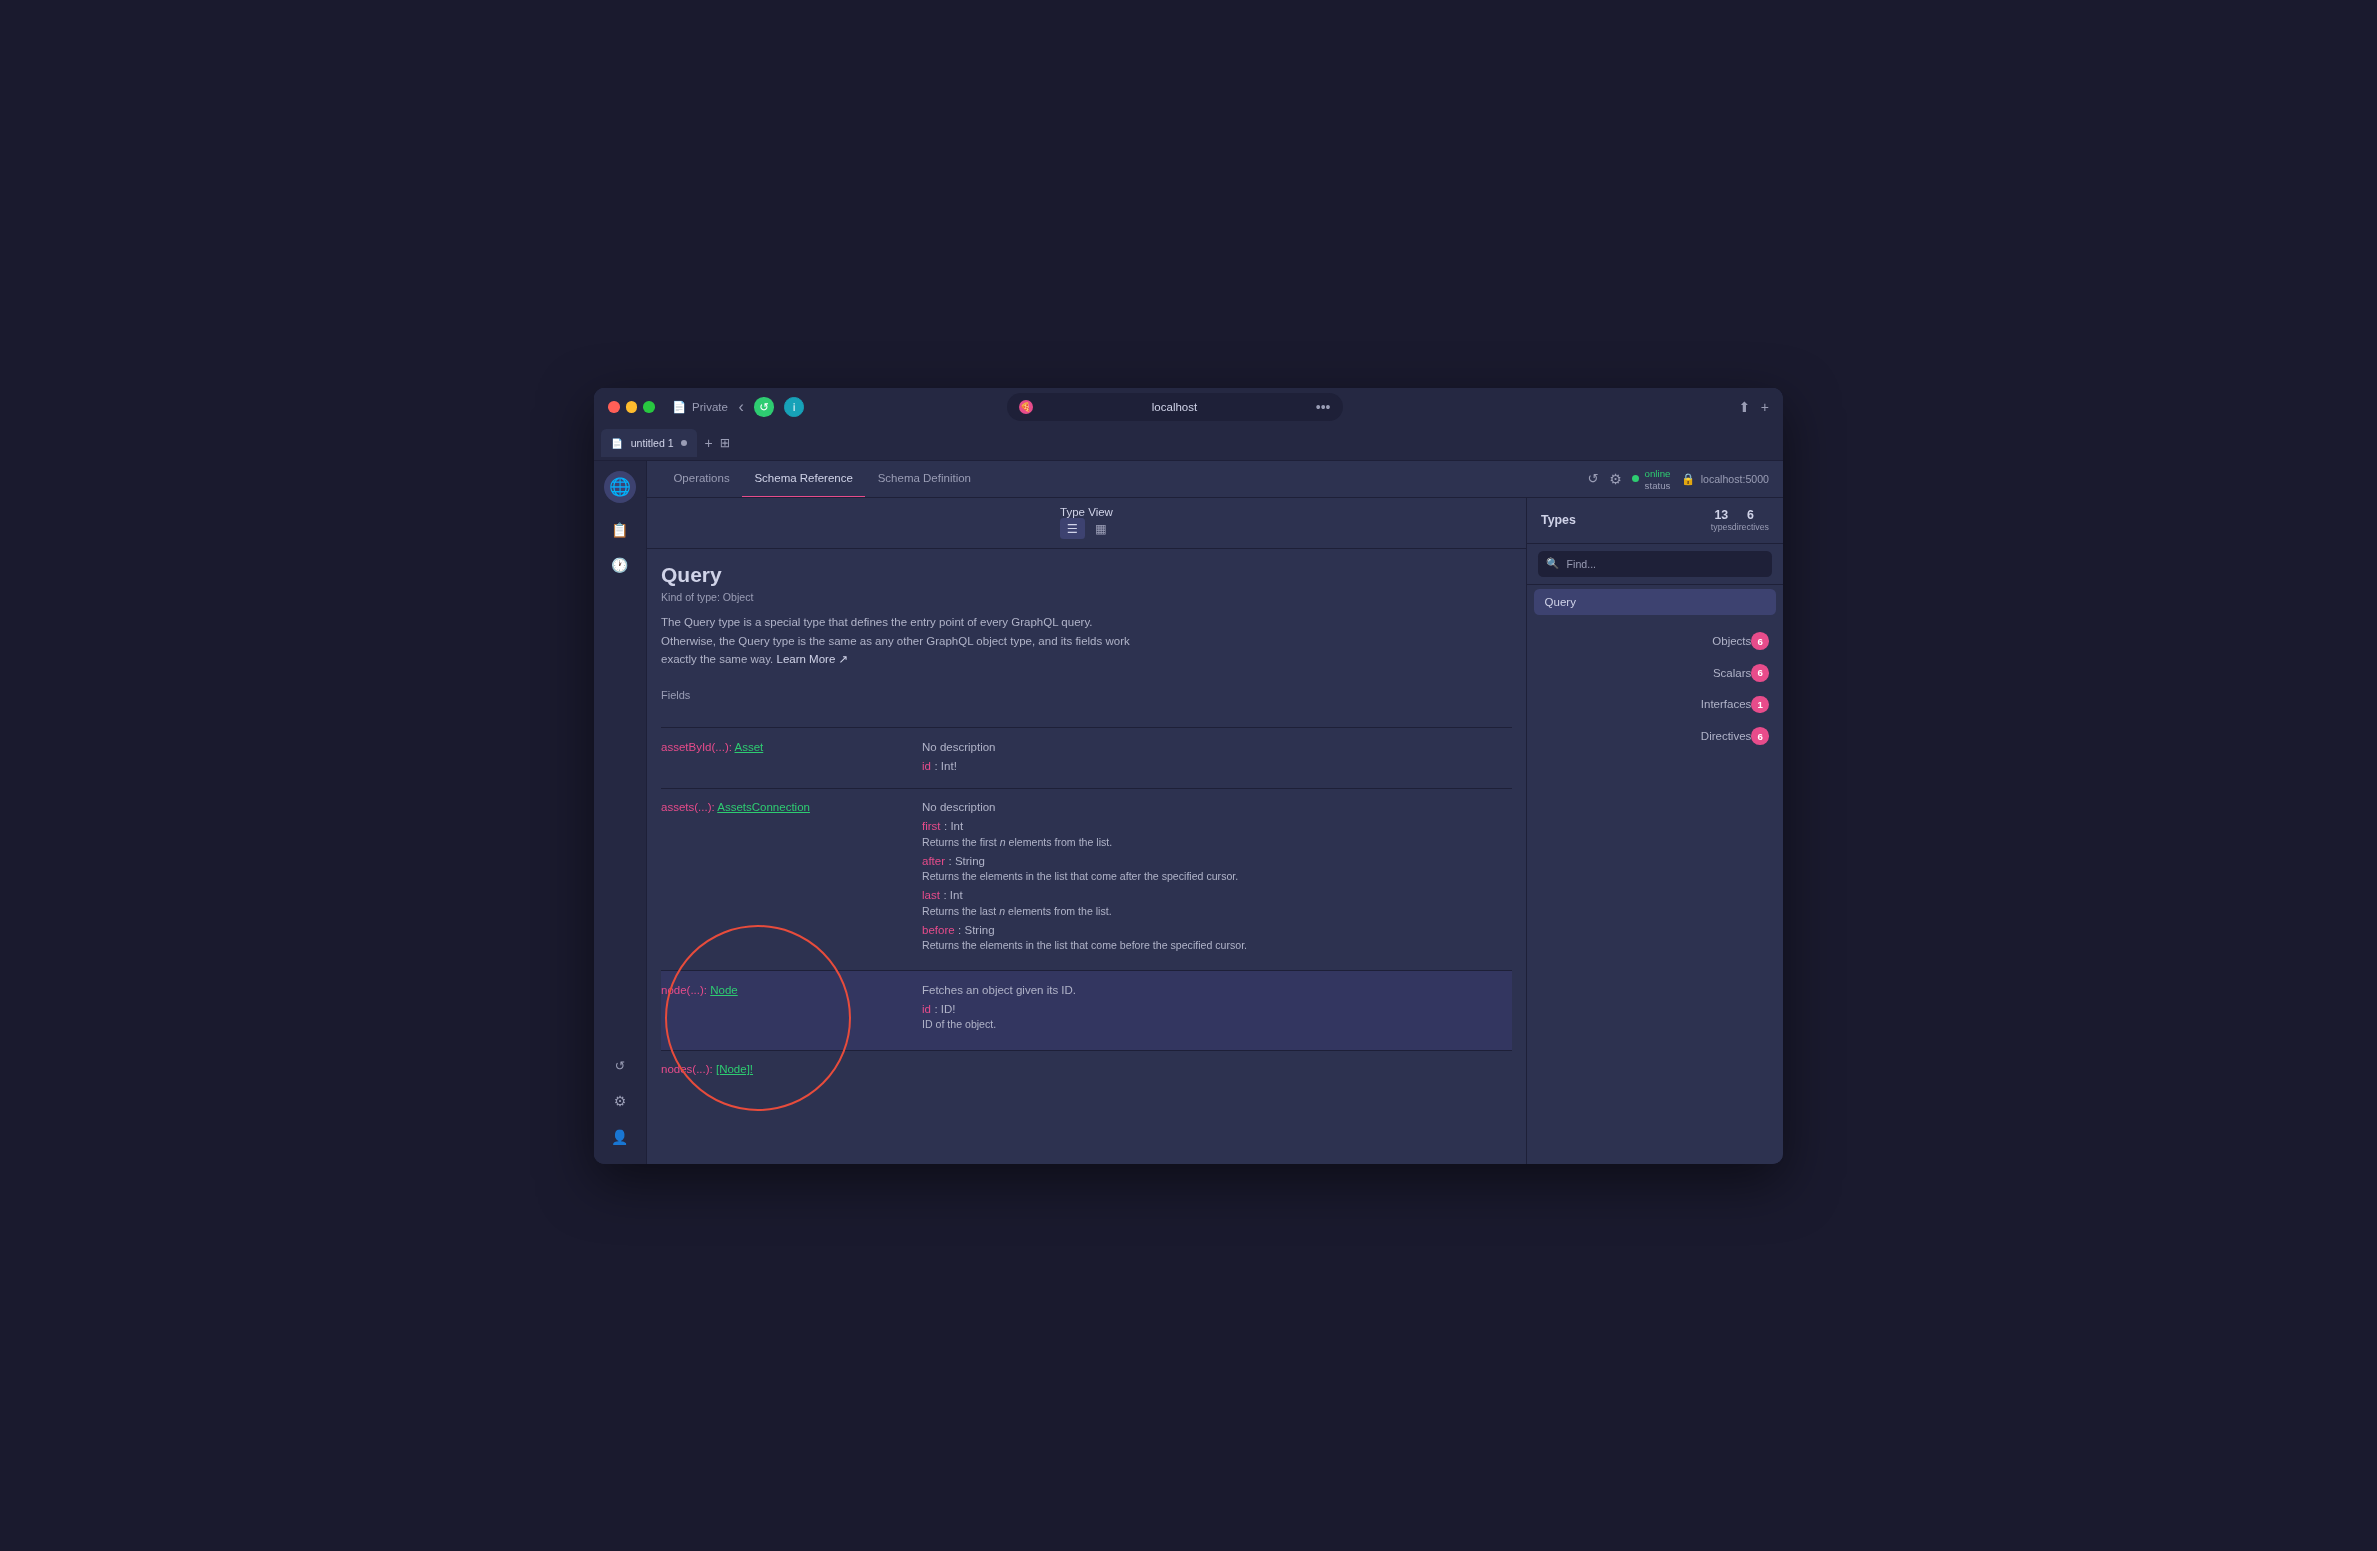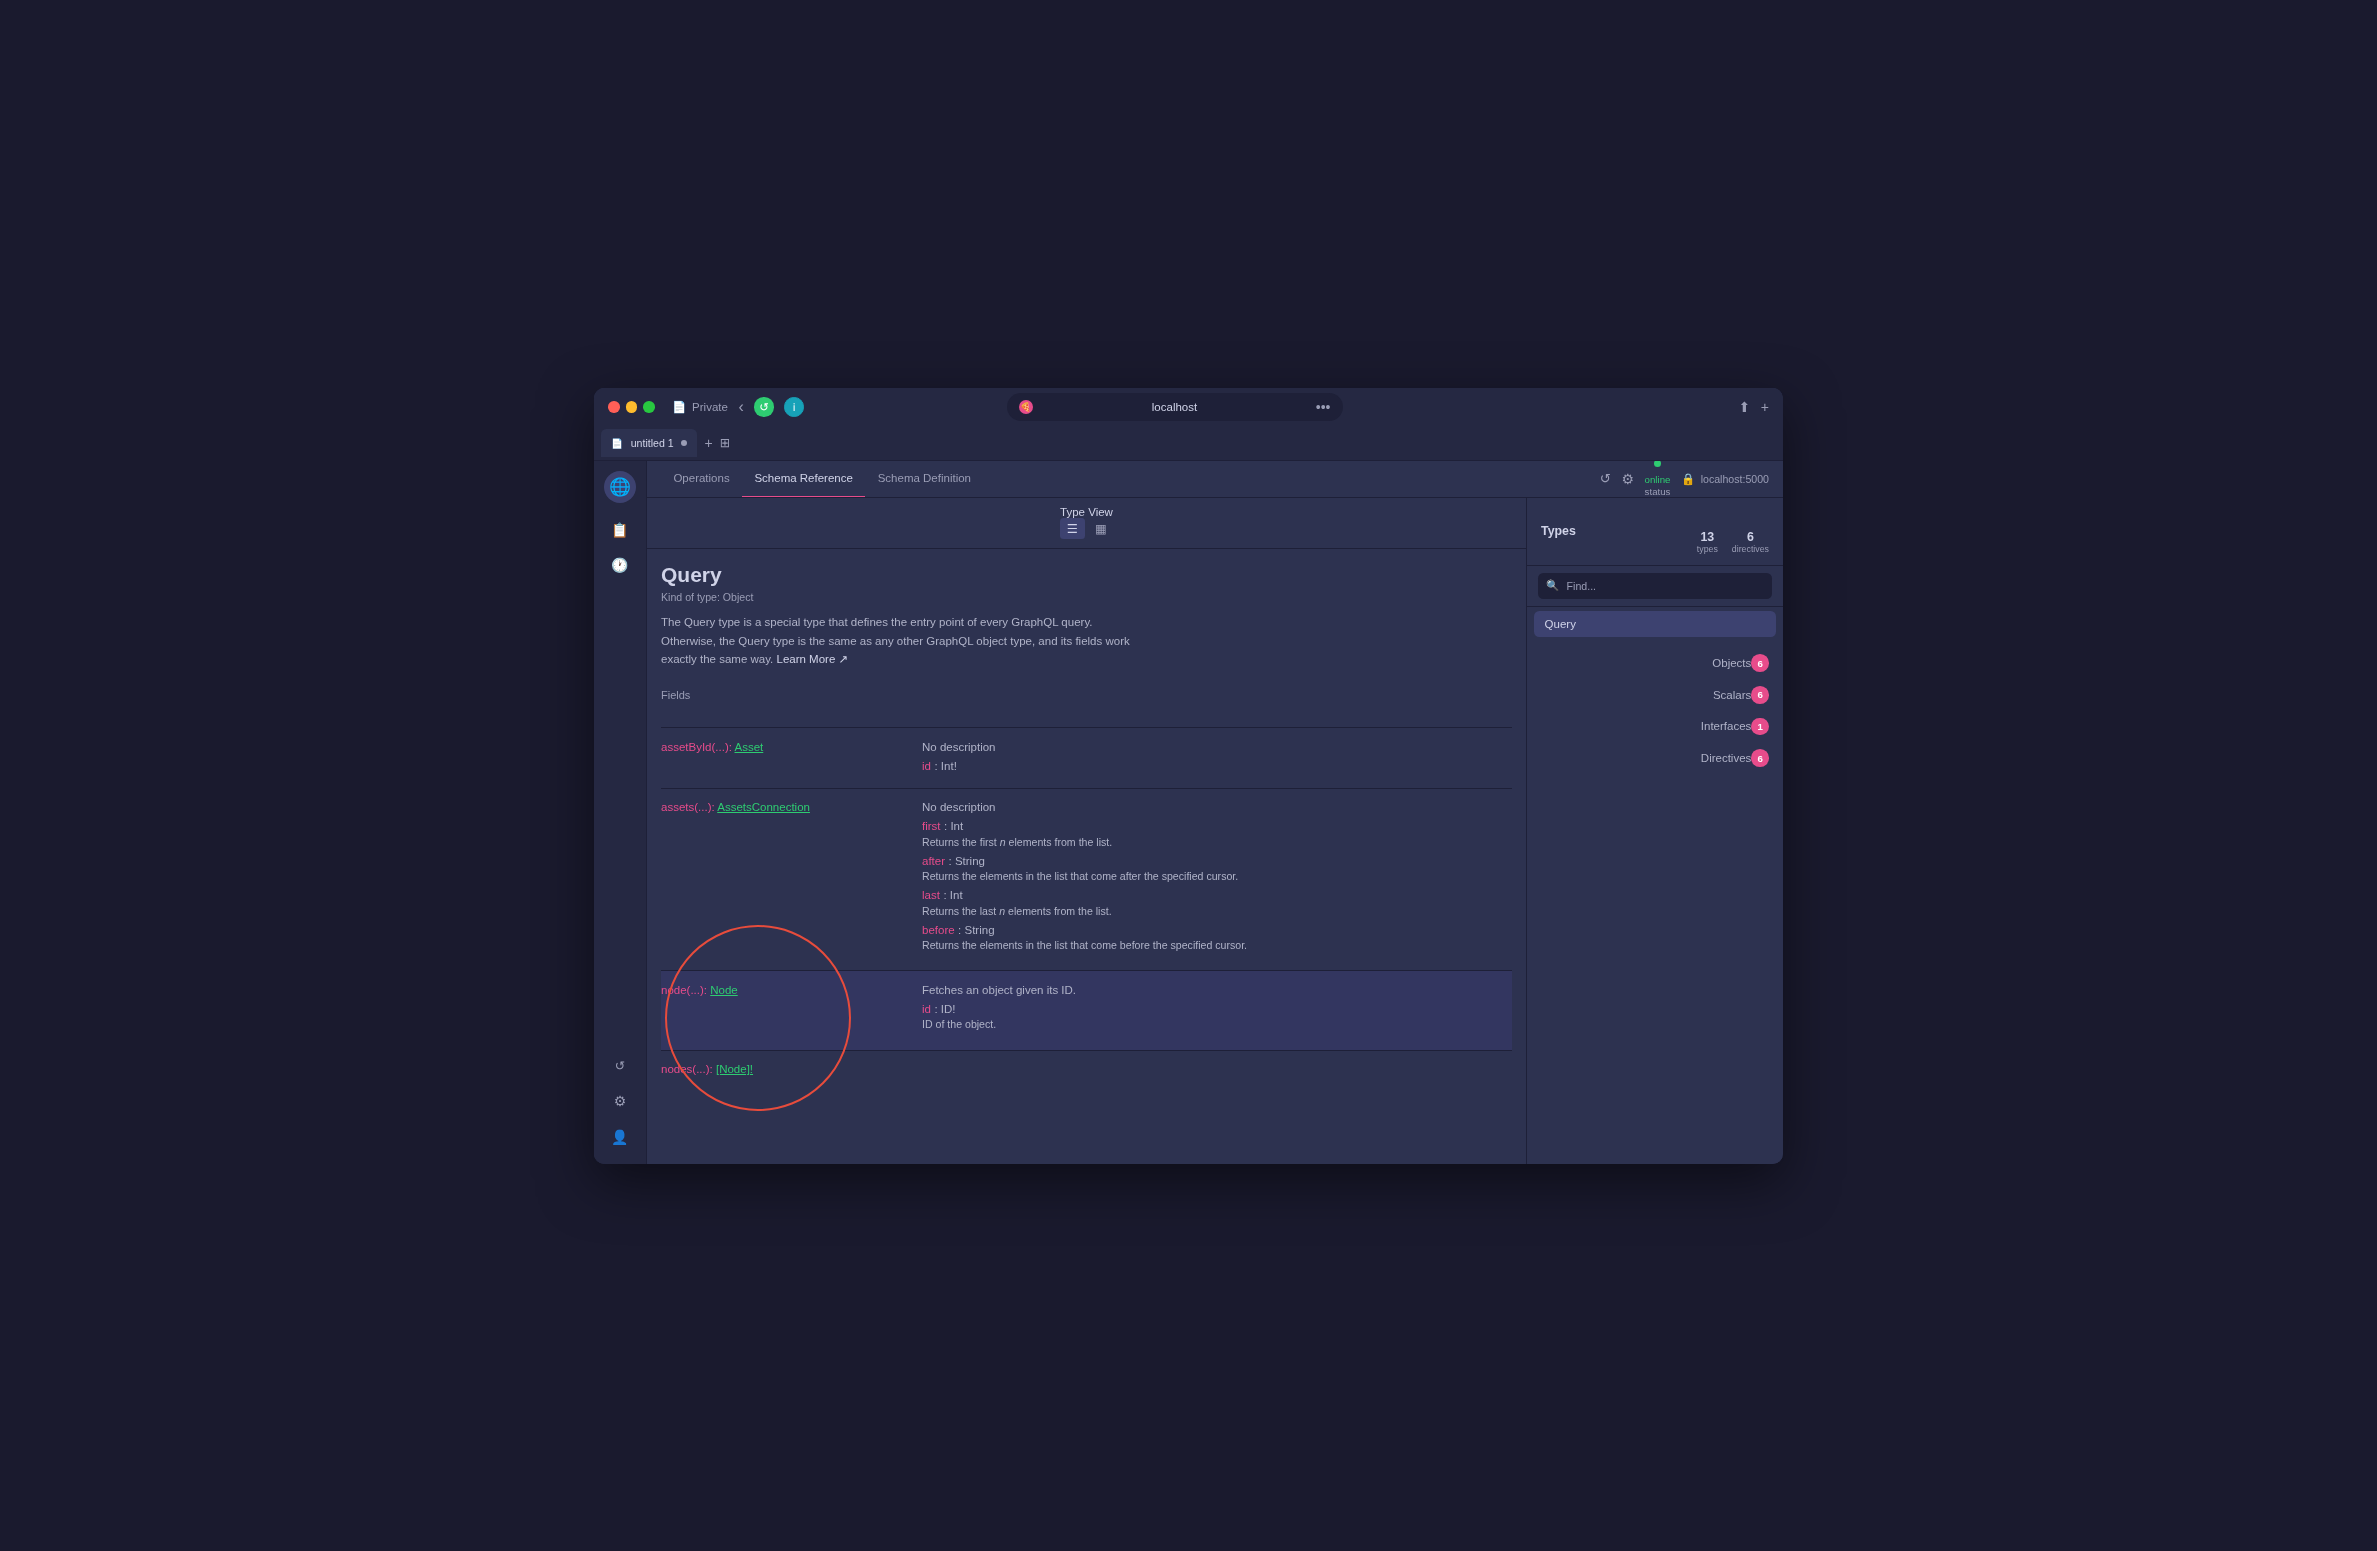--- a/index.html
+++ b/index.html
@@ -238,21 +238,20 @@
       margin-left: auto;
       display: flex;
       align-items: center;
       gap: 10.6px;
     }
     .status-indicator {
       display: flex;
       align-items: center;
       gap: 5.3px;
       font-size: 10.6px;
-      flex-direction: column;
     }
     .status-dot {
       width: 7px;
       height: 7px;
       background: #2ecc71;
       border-radius: 50%;
     }
     .status-text { color: #2ecc71; font-size: 9.7px; }
     .status-label { color: #9a9db5; font-size: 9.7px; }
     .server-info {
@@ -391,22 +390,20 @@
       border-bottom: 0.9px solid #1e2038;
       flex-shrink: 0;
     }
     .types-title {
       color: #d0d3e8;
       font-size: 12.4px;
       font-weight: 600;
     }
     .types-counts {
       display: flex;
-      gap: 14px;
-      margin-top: 22px;
     }
     .count-item {
       text-align: center;
     }
     .count-num {
       display: block;
       color: #d0d3e8;
       font-size: 12.4px;
       font-weight: 600;
     }

